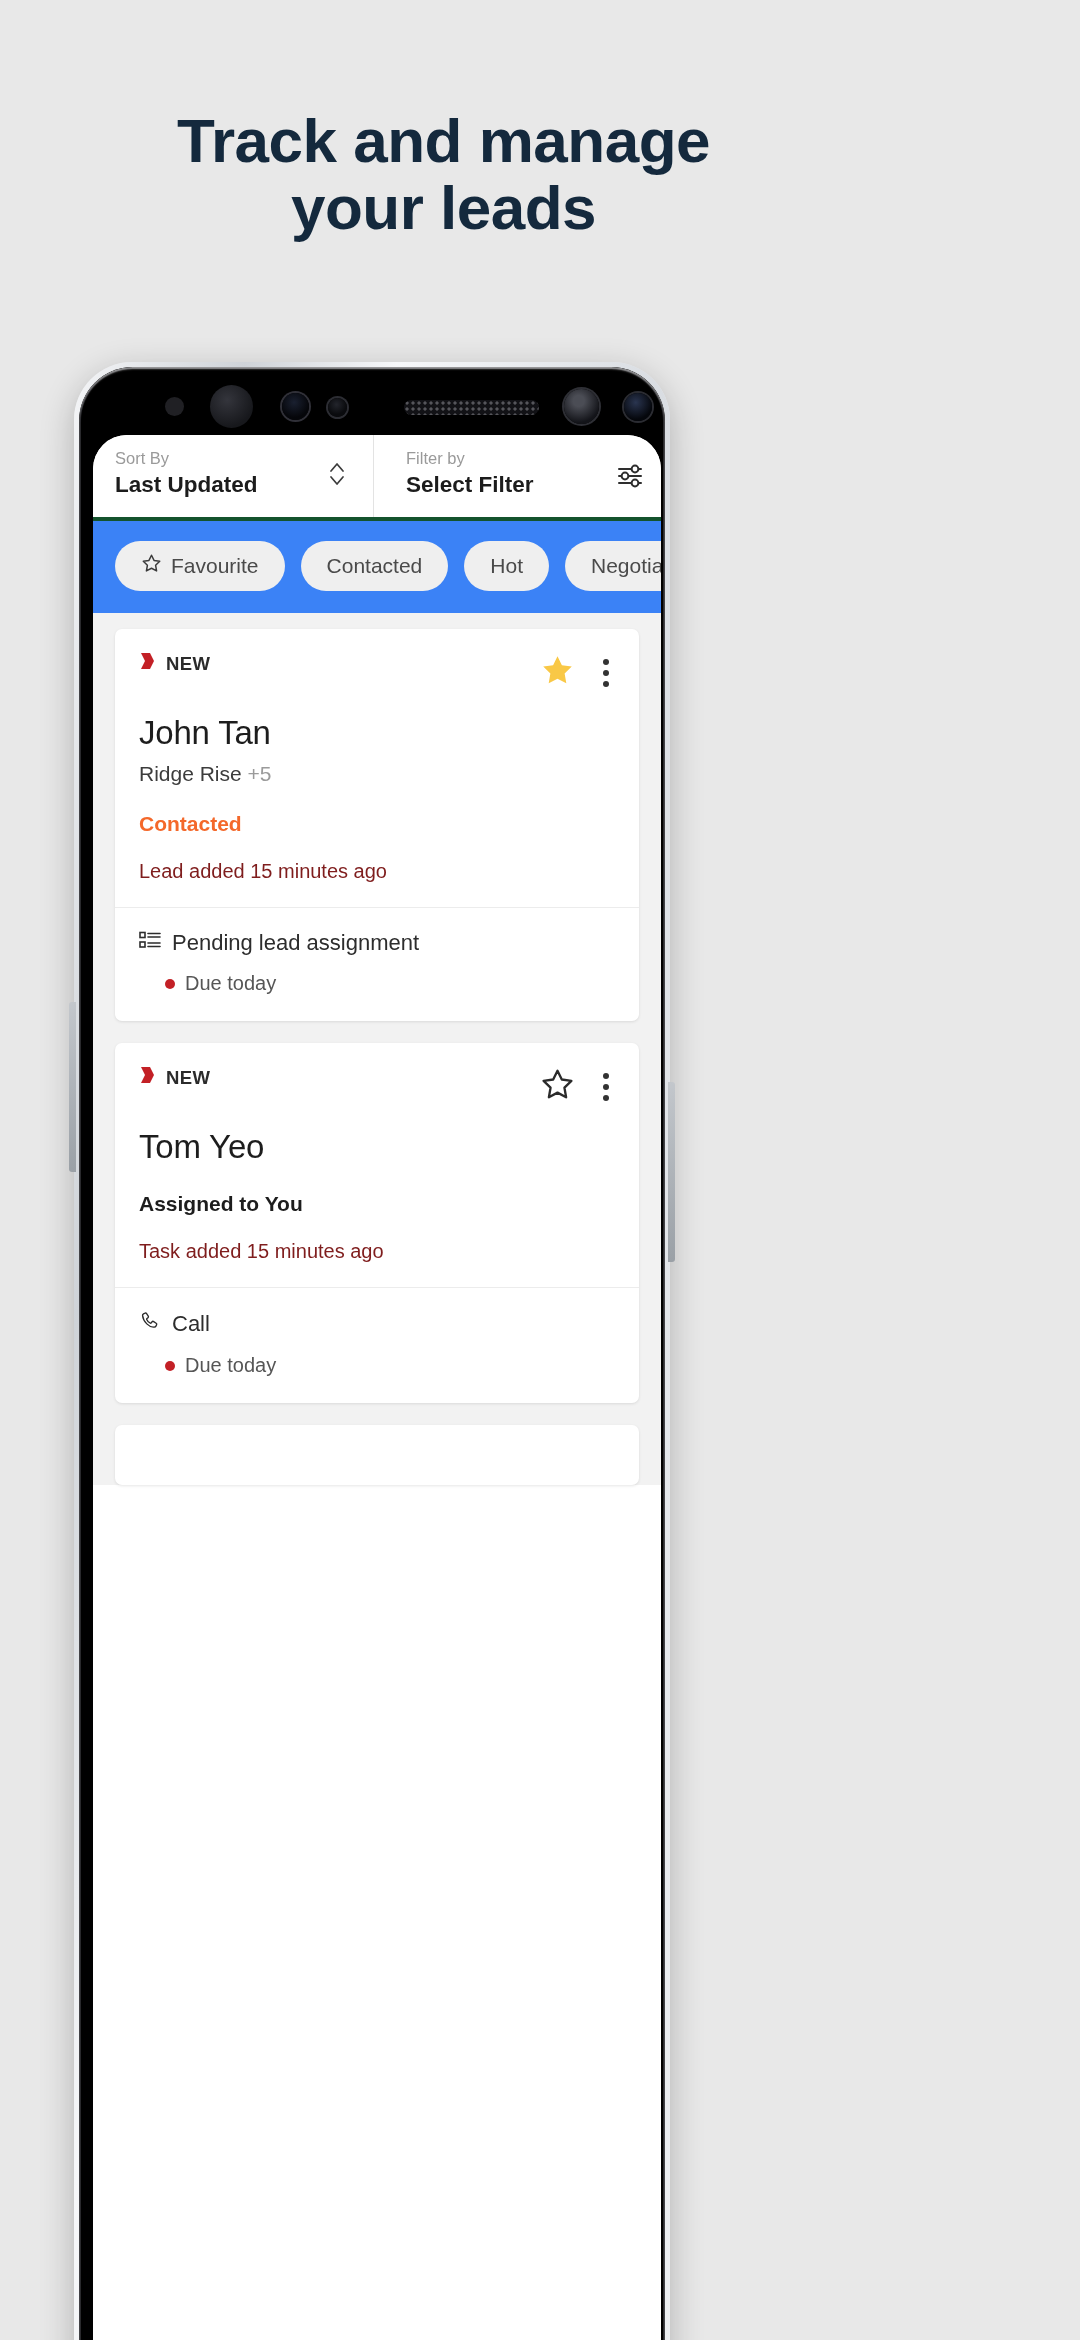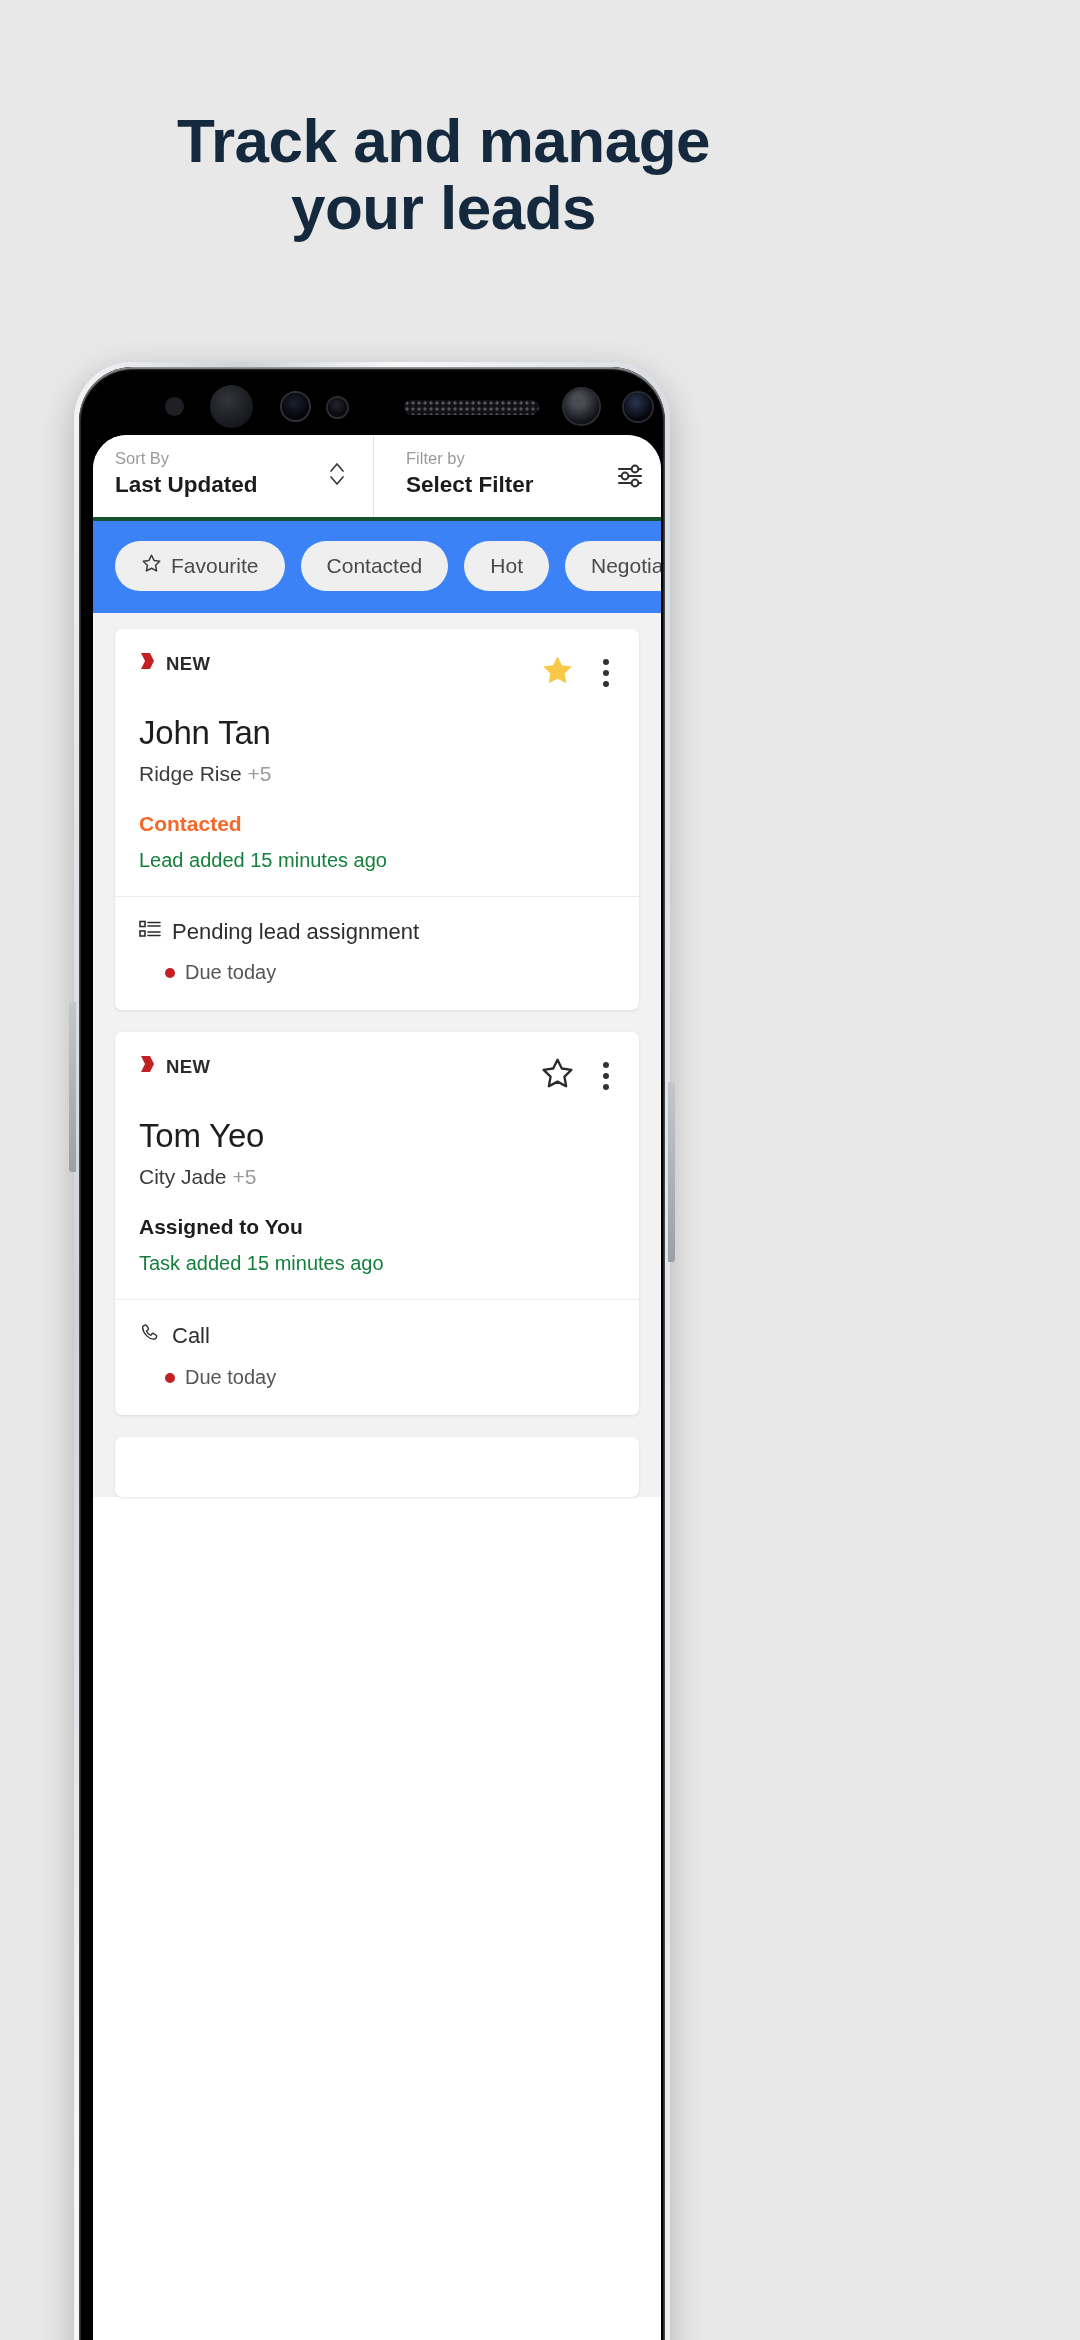--- a/index.html
+++ b/index.html
@@ -163,21 +163,21 @@
   .row1-actions { display:flex; align-items:center; gap:22px; padding-top:2px; }
   .kebab { display:flex; flex-direction:column; gap:5px; padding:2px 6px; }
   .kebab i { width:6px; height:6px; border-radius:50%; background:#333; display:block; }
 
   .lead-name { font-size:33px; color:#1d1d1d; margin-top:22px; letter-spacing:-0.2px; }
   .lead-proj { font-size:21px; color:#3c3c3c; margin-top:10px; }
   .lead-proj .plus { color:#9b9b9b; }
   .lead-status { font-size:21px; font-weight:bold; margin-top:26px; }
   .lead-status.unassigned { color:#f4682a; }
   .lead-status.assigned { color:#1d1d1d; }
-  .lead-sub { font-size:20px; color:#15803d; margin-top:13px; }
+  .lead-sub { font-size:20px; color:#7f1d1d; margin-top:24px; }
 
   .card-task {
     border-top:1px solid #ececec;
     padding:22px 24px 26px 24px;
   }
   .task-title { display:flex; align-items:center; gap:11px; font-size:22px; color:#2d2d2d; }
   .task-due { display:flex; align-items:center; gap:10px; margin:16px 0 0 26px; font-size:20px; color:#565656; }
   .due-dot { width:10px; height:10px; border-radius:50%; background:#c32026; display:inline-block; }
 </style>
 </head>
@@ -336,24 +336,20 @@
                   </svg>
                 </span>
                 <span class="kebab">
                   <i></i>
                   <i></i>
                   <i></i>
                 </span>
               </div>
             </div>
             <div class="lead-name">Tom Yeo</div>
-            <div class="lead-proj">
-              <span>City Jade</span>
-              <span class="plus">+5</span>
-            </div>
             <div class="lead-status assigned">Assigned to You</div>
             <div class="lead-sub">Task added 15 minutes ago</div>
           </div>
           <div class="card-task">
             <div class="task-title">
               <span>
                 <svg width="22" height="22" viewBox="0 0 24 24">
                   <path d="M6.6 3.5c.6-.3 1.3-.1 1.7.5l1.8 2.7c.35.55.25 1.3-.25 1.7l-1.2.95c-.3.25-.4.65-.25 1 .75 1.75 2.2 3.2 3.95 3.95.35.15.75.05 1-.25l.95-1.2c.4-.5 1.15-.6 1.7-.25l2.7 1.8c.6.4.8 1.1.5 1.7l-.75 1.5c-.35.7-1.1 1.1-1.85 1C11.3 19.4 4.6 12.7 3.9 6.15c-.1-.75.3-1.5 1-1.85z" fill="none" stroke="#2d2d2d" stroke-width="1.5" stroke-linejoin="round"></path>
                 </svg>
               </span>

